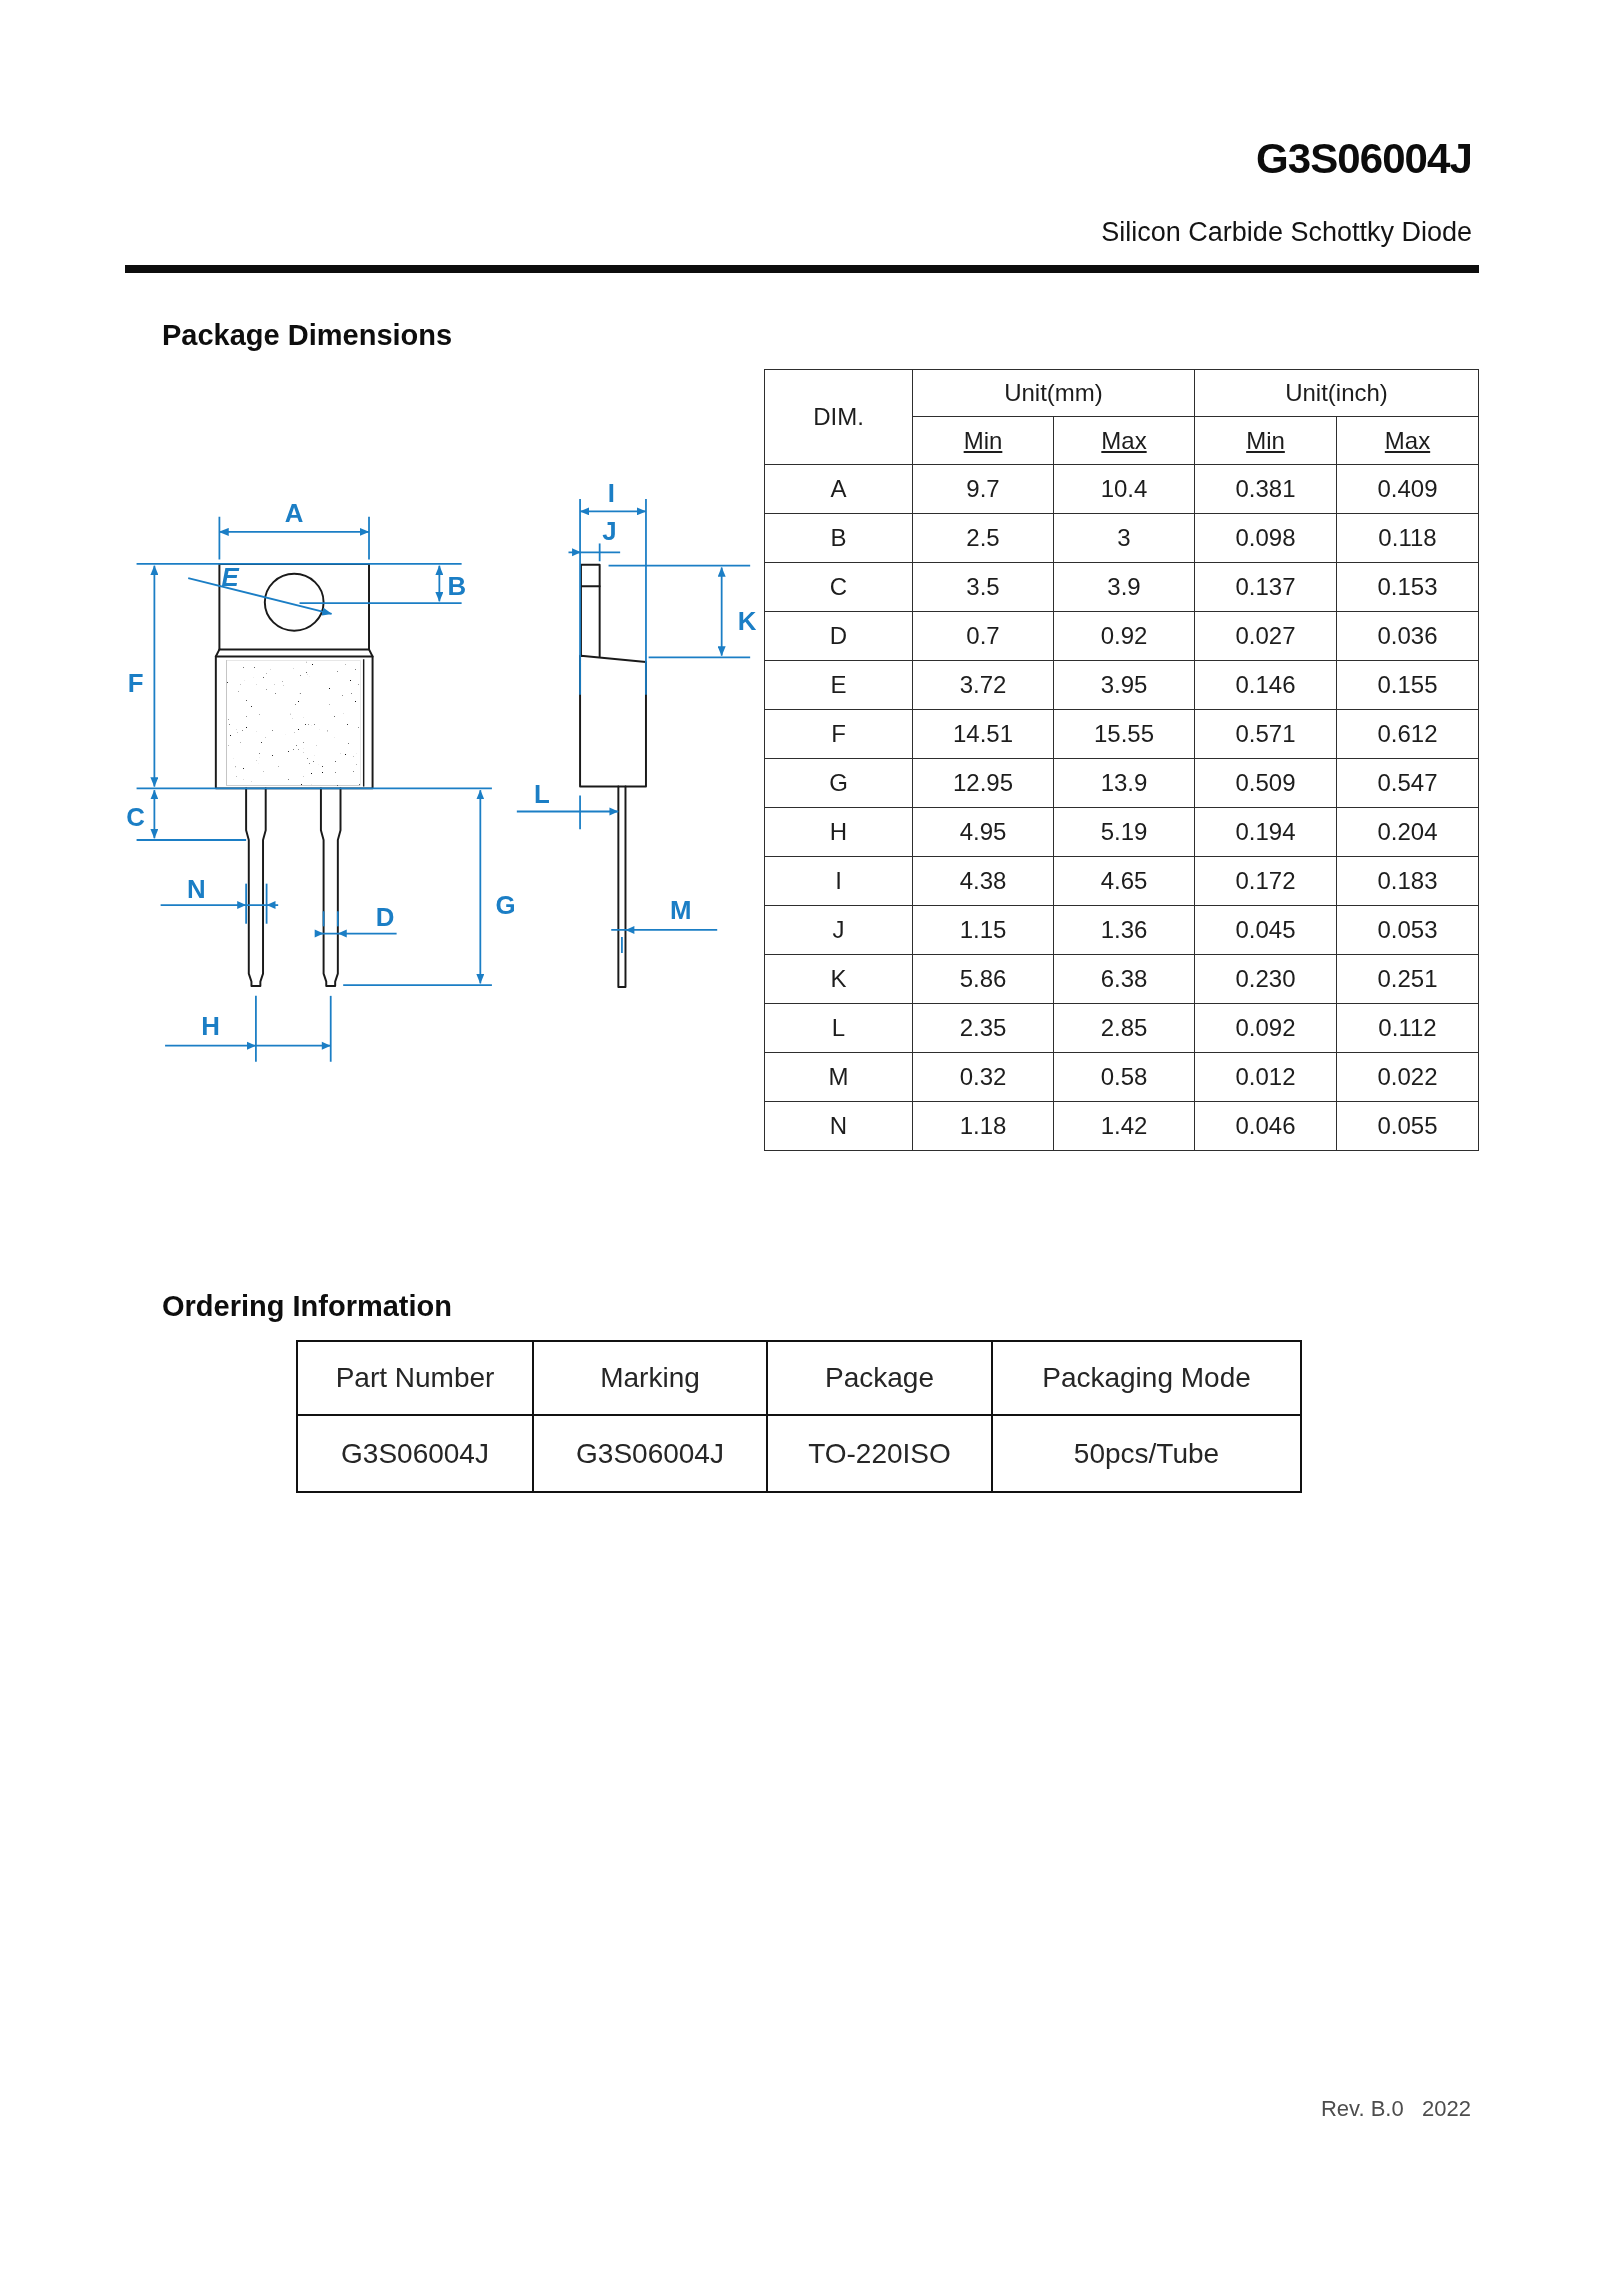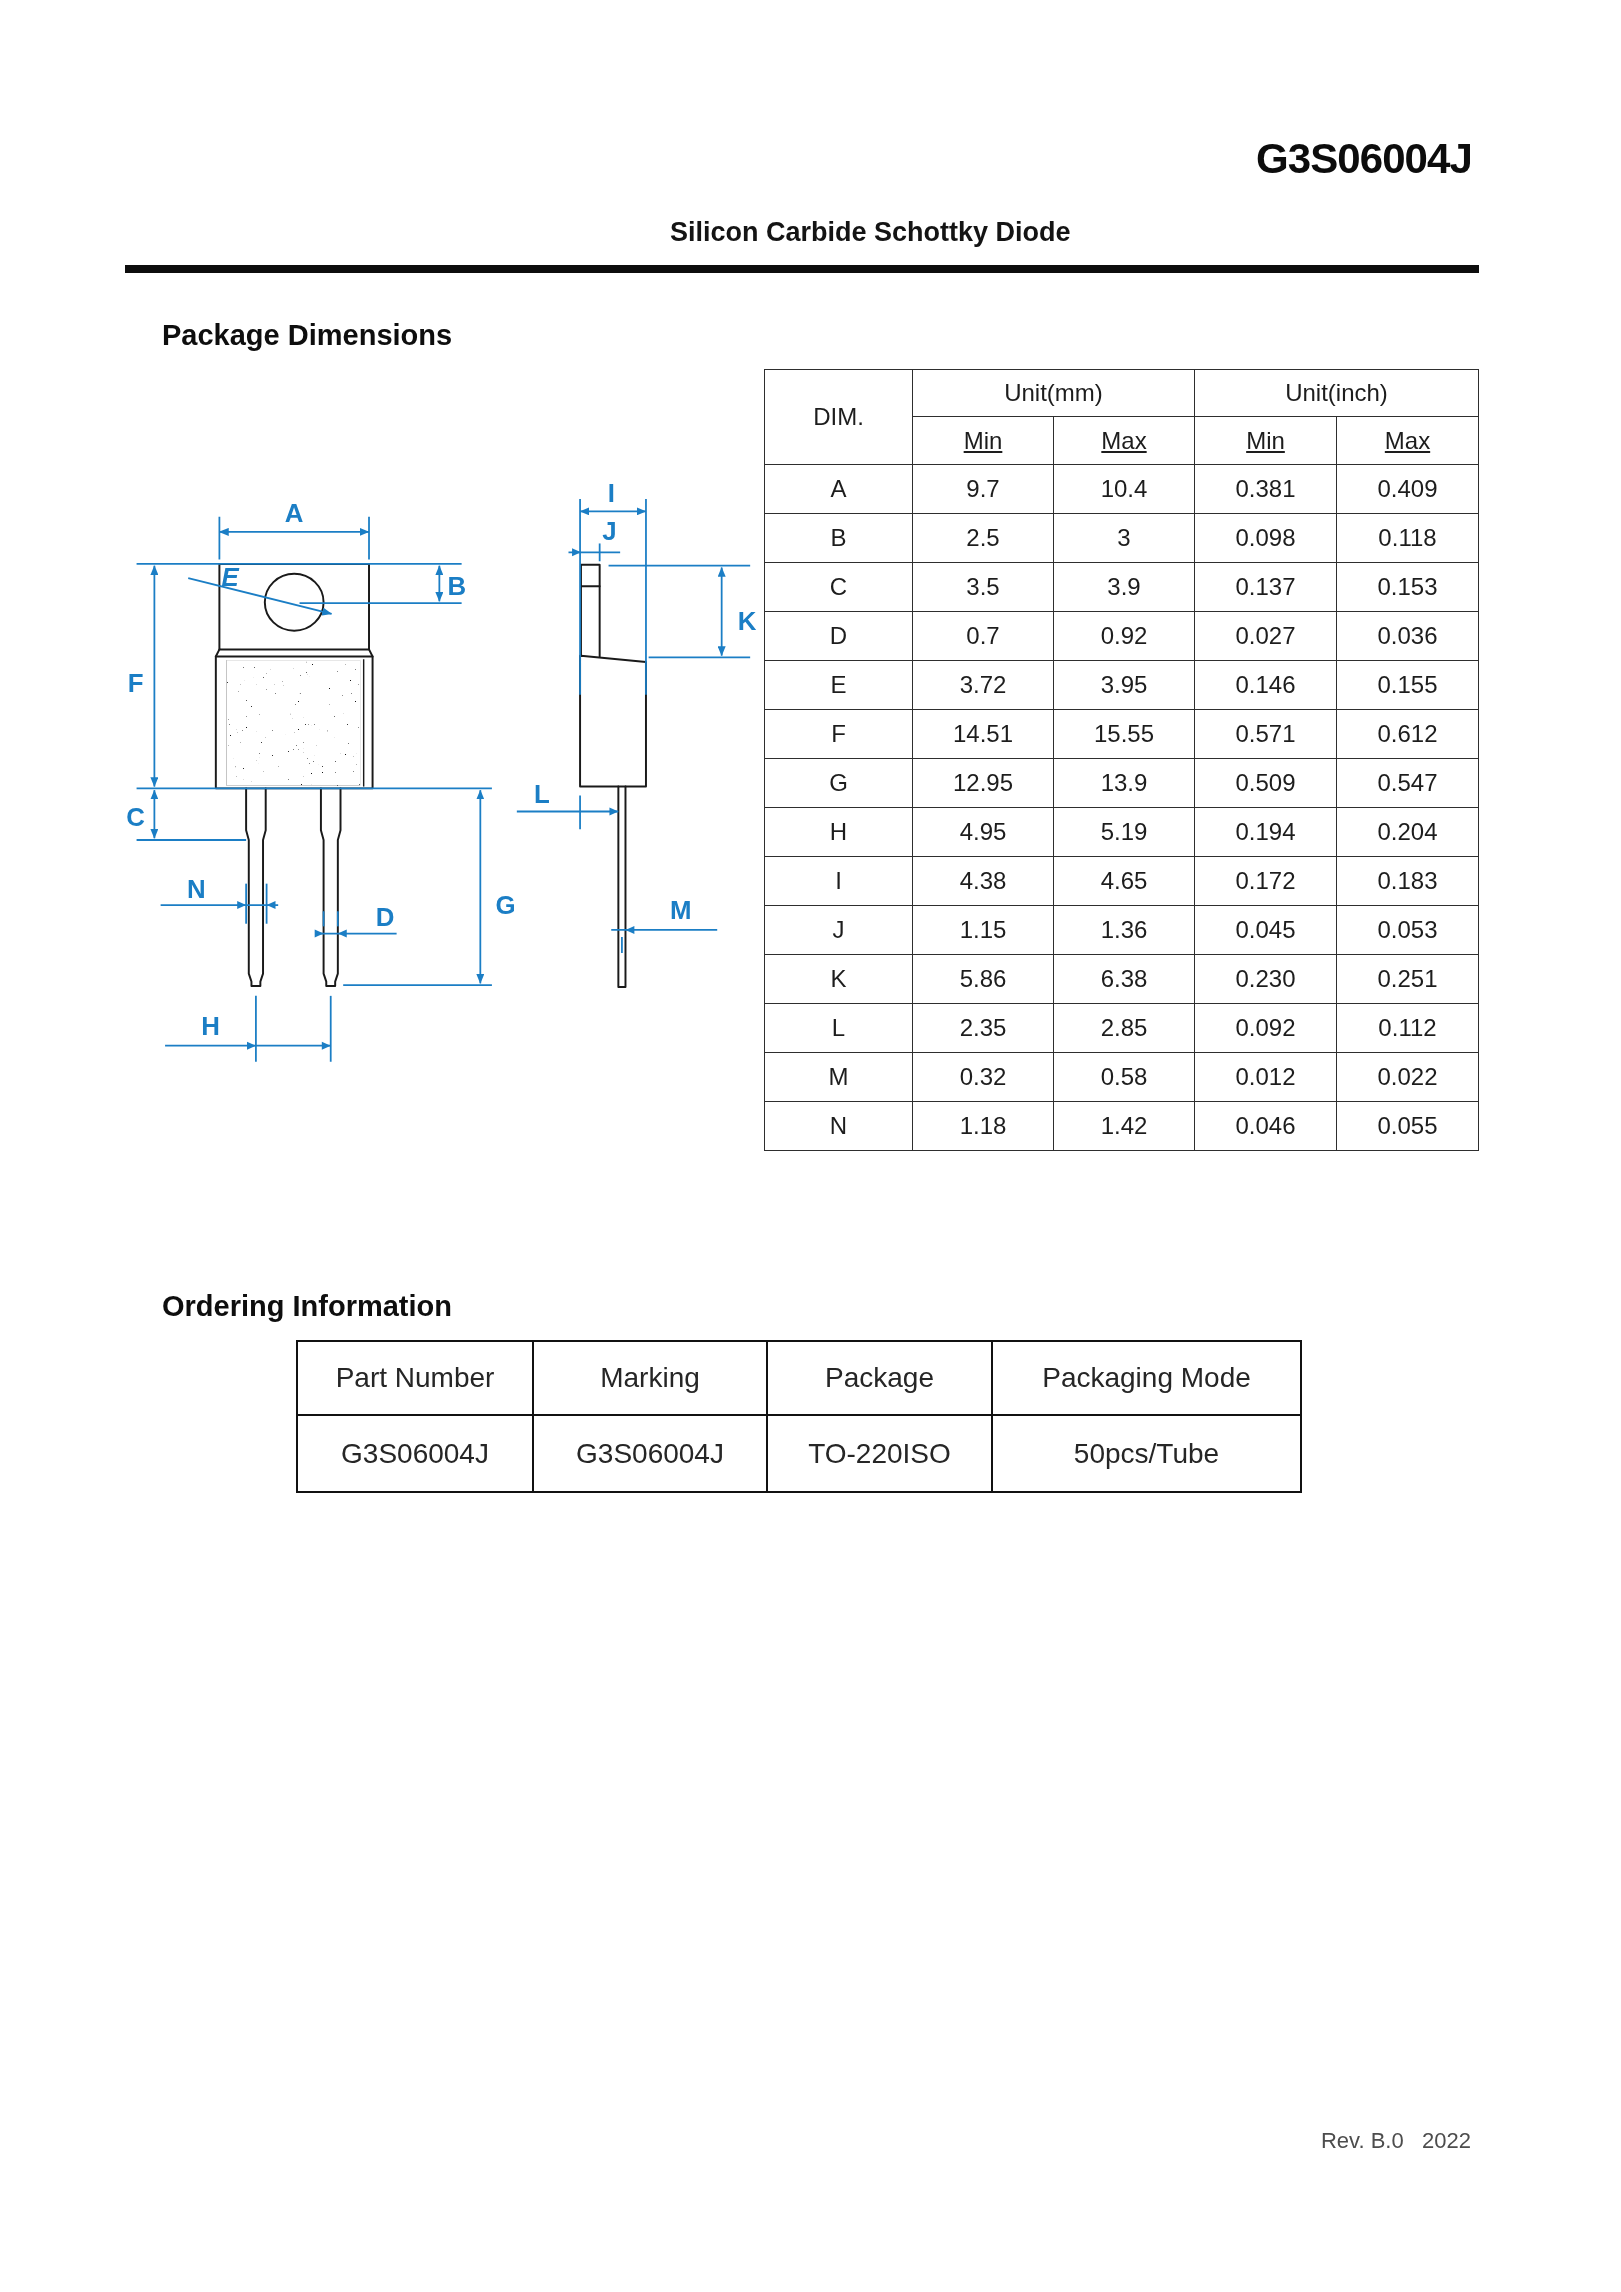--- a/index.html
+++ b/index.html
@@ -7,22 +7,22 @@
   .page {
     position:relative; width:1622px; height:2293px; background:#ffffff;
     font-family:"Liberation Sans", sans-serif; color:#1a1a1a; overflow:hidden;
   }
   
   .title {
     position:absolute; top:135px; right:150px; width:802px; text-align:right;
     font-size:42px; font-weight:bold; letter-spacing:-0.9px; color:#0c0c0c;
   }
   .subtitle {
-    position:absolute; top:217px; right:150px; width:802px; 
-    font-size:27px; font-weight:bold; color:#141414;
+    position:absolute; top:217px; right:150px; width:802px; text-align:right;
+    font-size:27px; font-weight:normal; color:#141414;
   }
   .rule { position:absolute; top:265px; left:125px; width:1354px; height:8px; background:#0d0d0d; }
 
   
   .sec-h { position:absolute; left:162px; font-size:29px; font-weight:bold; color:#0e0e0e;margin-top:14px; }
   .sec-h.pkg { top:305px; }
   .sec-h.ord { top:1276px; }
 
   
   .drawing { position:absolute; left:125px; top:481px; width:659px; height:588px; }
@@ -55,21 +55,21 @@
   .order th, .order td {
     border:2.7px solid #111111; text-align:center; vertical-align:middle;
     font-weight:normal; padding:0;
   }
   .order thead th { height:74px; }
   .order tbody td { height:77px; }
 
   
   .footer {
     position:absolute; top:2096px; right:151px; width:535px; text-align:right;
-    font-size:22px; color:#4d4d4d; white-space:pre;margin-top:32px;
+    font-size:22px; color:#4d4d4d; white-space:pre;
   }
 </style>
 </head>
 <body>
 
 <div class="page">
 
   <div class="title">G3S06004J</div>
   <div class="subtitle">Silicon Carbide Schottky Diode</div>
   <div class="rule"></div>

